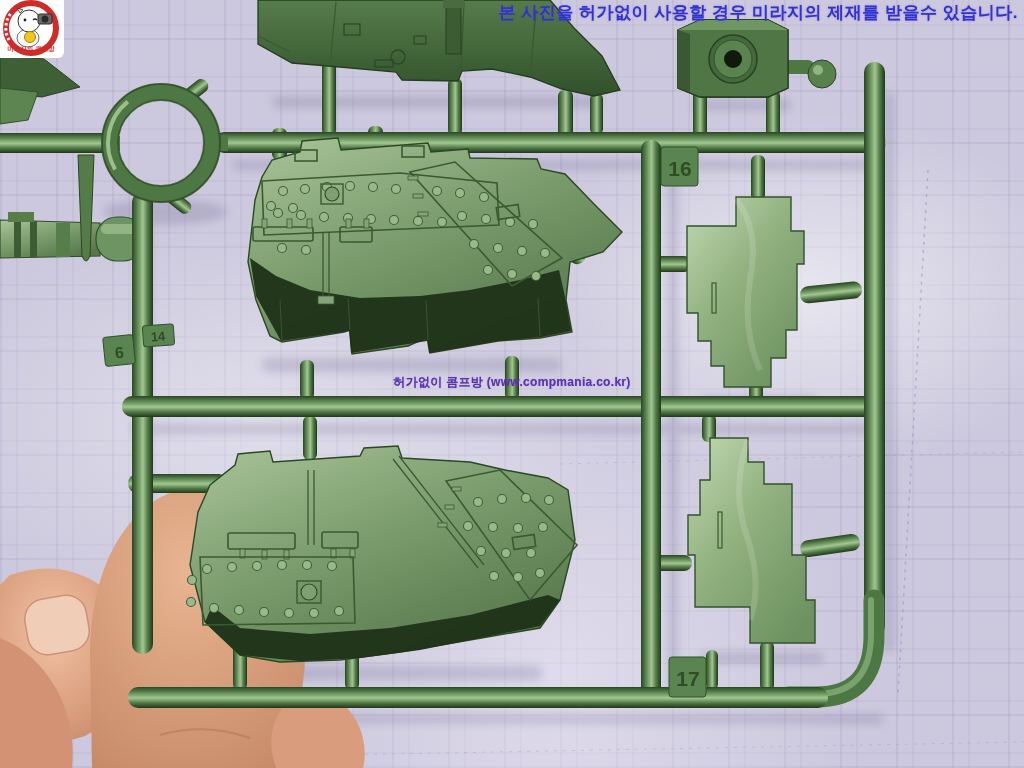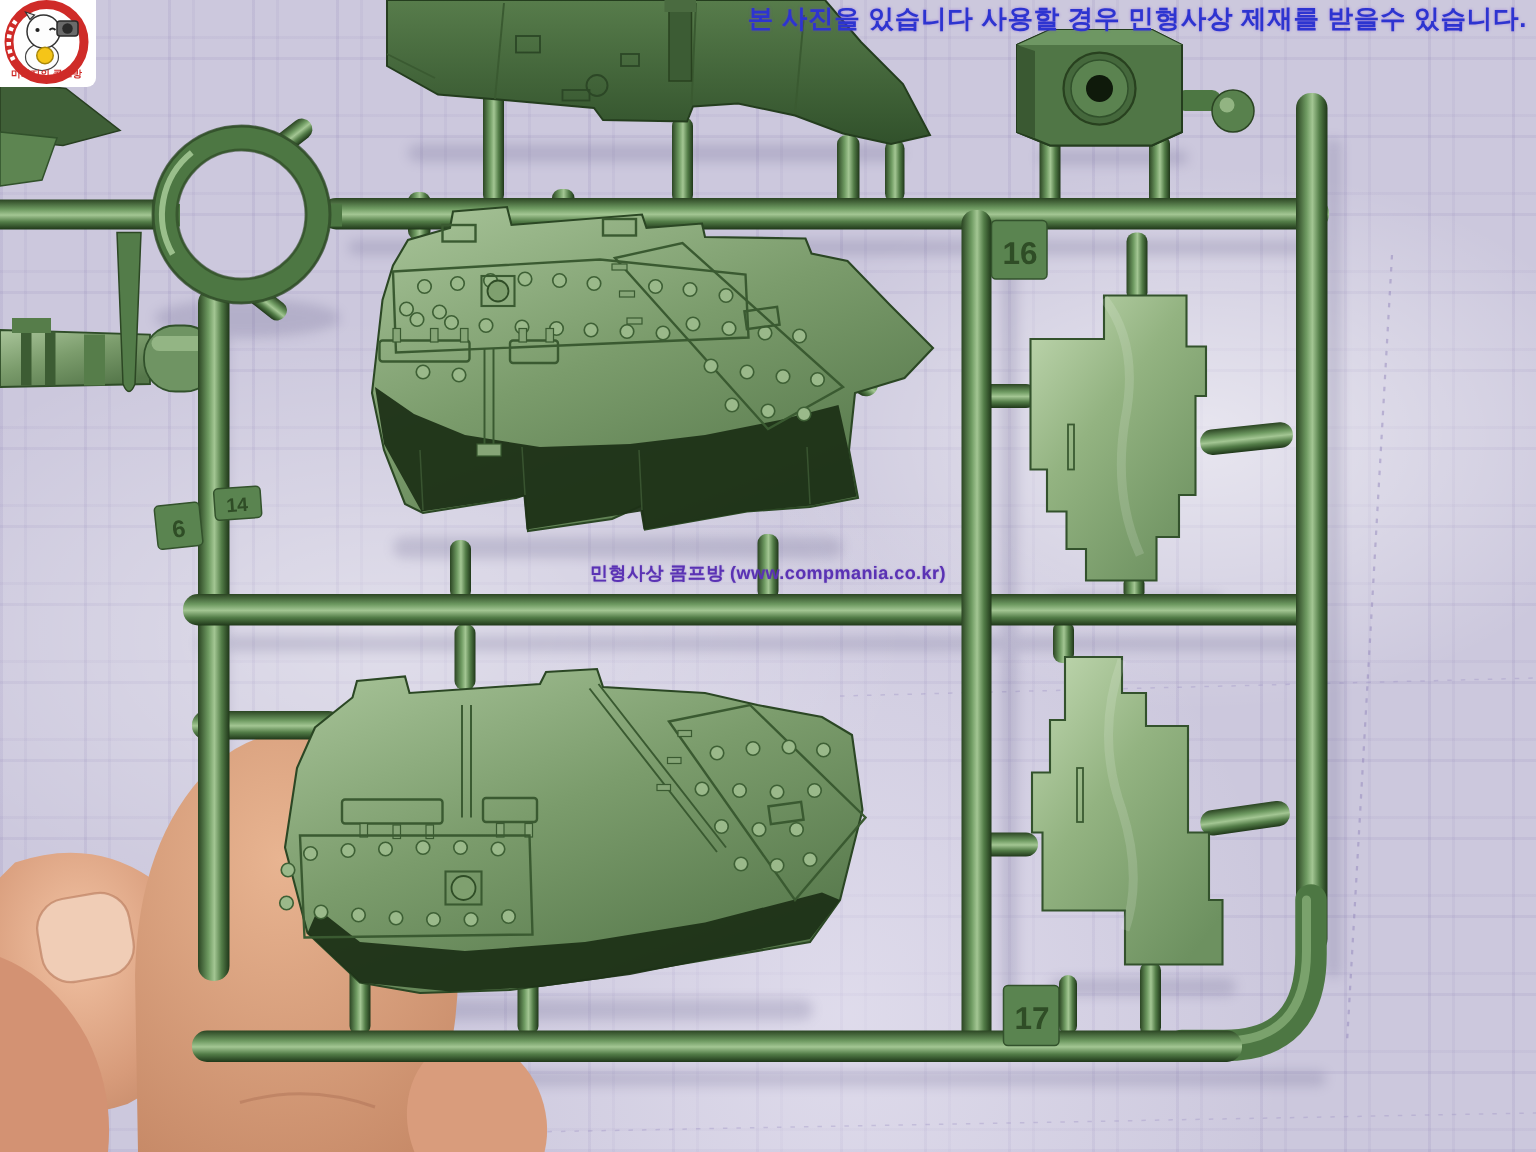--- a/index.html
+++ b/index.html
@@ -345,22 +345,22 @@
     <rect x="712" y="283" width="4" height="30" fill="none" stroke="#3a5a31" stroke-width="1.2"></rect>
   </g>
 
   <g>
     <path d="M 710,438 L 748,438 L 748,462 L 764,462 L 764,484 L 792,484 L 792,555 L 806,555 L 806,600 L 815,600 L 815,643 L 750,643 L 750,607 L 695,607 L 695,555 L 688,555 L 688,515 L 700,515 L 700,480 L 710,480 Z" fill="url(#gPlate)" stroke="#33522c" stroke-width="1.4"></path>
     <path d="M 748,440 Q 730,490 748,540 Q 762,585 750,620" stroke="#ffffff" stroke-width="6" fill="none" opacity=".14"></path>
     <rect x="718" y="512" width="4" height="36" fill="none" stroke="#3a5a31" stroke-width="1.2"></rect>
   </g>
 </svg>
 
-<div id="warning">본 사진을 있습니다 사용할 경우 민형사상 제재를 받을수 있습니다.</div>
-<div id="watermark">민형사상 콤프방 (www.compmania.co.kr)</div>
+<div id="warning">본 사진을 허가없이 사용할 경우 미라지의 제재를 받을수 있습니다.</div>
+<div id="watermark">허가없이 콤프방 (www.compmania.co.kr)</div>
 
 <div id="logo">
   <svg width="64" height="58" viewBox="0 0 64 58">
     <circle cx="31" cy="28" r="25" fill="#ffffff" stroke="#cf2b28" stroke-width="6"></circle>
     <path d="M 9,40 A 24,24 0 0 1 12,12" fill="none" stroke="#ffffff" stroke-width="3" stroke-dasharray="2.5 2.5"></path>
     <ellipse cx="28" cy="38" rx="11" ry="9" fill="#fdfdfd" stroke="#444" stroke-width=".8"></ellipse>
     <circle cx="29" cy="21" r="11" fill="#fdfdfd" stroke="#333" stroke-width="1"></circle>
     <circle cx="25" cy="20" r="1.4" fill="#222"></circle>
     <path d="M 33,20 q 2,-2 4,0" stroke="#222" stroke-width="1.2" fill="none"></path>
     <path d="M 20,13 l -3,-5 l 6,2 Z" fill="#e8e8e8" stroke="#333" stroke-width=".8"></path>

